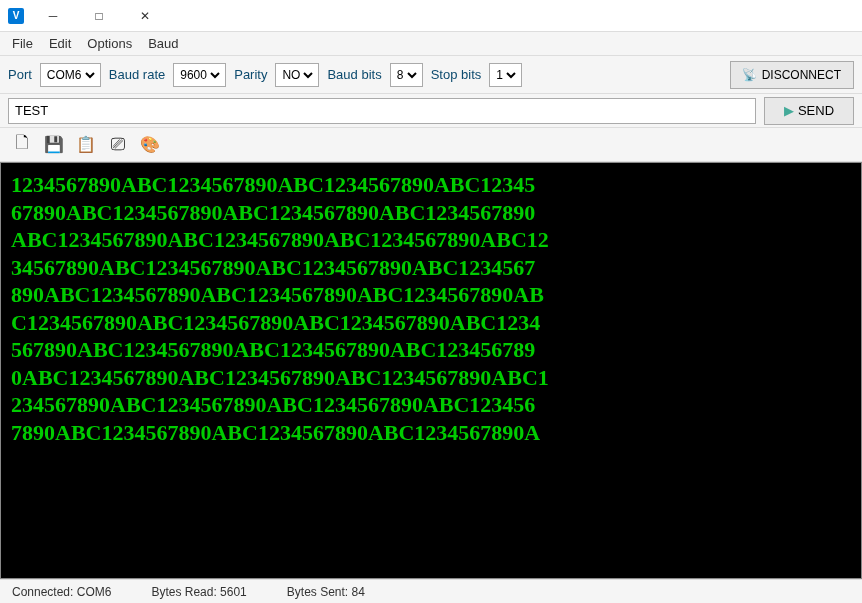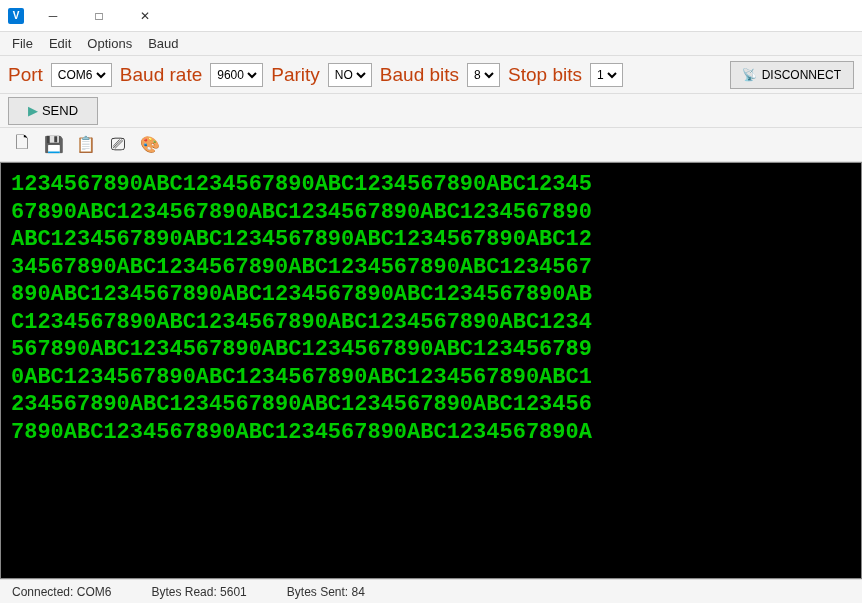--- a/index.html
+++ b/index.html
@@ -83,22 +83,22 @@
     #port-bar {
       background: #f5f5f5;
       height: 38px;
       display: flex;
       align-items: center;
       padding: 0 8px;
       gap: 8px;
       border-bottom: 1px solid #ddd;
     }
     .port-label {
-      font-size: 19px;
-      color: #c2410c;
+      font-size: 13px;
+      color: #0c4a6e;
     }
     .disconnect-btn {
       margin-left: auto;
       height: 28px;
       background: #e8e8e8;
       border: 1px solid #aaa;
       padding: 0 12px;
       cursor: pointer;
       font-size: 12px;
       display: flex;
@@ -167,21 +167,21 @@
       overflow: hidden;
       position: relative;
       border: 1px solid #888;
       margin: 0;
     }
     #monitor-text {
       width: 100%;
       height: 100%;
       overflow-y: scroll;
       padding: 8px 10px;
-      font-family: Liberation Mono, monospace;
+      font-family: Liberation Serif, serif;
       font-size: 22px;
       font-weight: bold;
       color: #00cc00;
       line-height: 1.25;
       word-break: break-all;
       white-space: pre-wrap;
     }
     
     #monitor-text::-webkit-scrollbar { width: 14px; }
     #monitor-text::-webkit-scrollbar-track { background: #d4d4d4; }
@@ -274,20 +274,21 @@
     </select>
   </div>
 
   <button class="disconnect-btn">
     <span>📡</span>
     <span>DISCONNECT</span>
   </button>
 </div>
 
 <div id="input-bar">
+  <input id="send-input" type="text" value="TEST" style="">
   <button class="send-btn">
     <span style="color:#4a9;">▶</span>
     <span>SEND</span>
   </button>
 </div>
 
 <div id="icon-bar">
   <button class="icon-btn" title="New">
     <span>🗋</span>
   </button>

